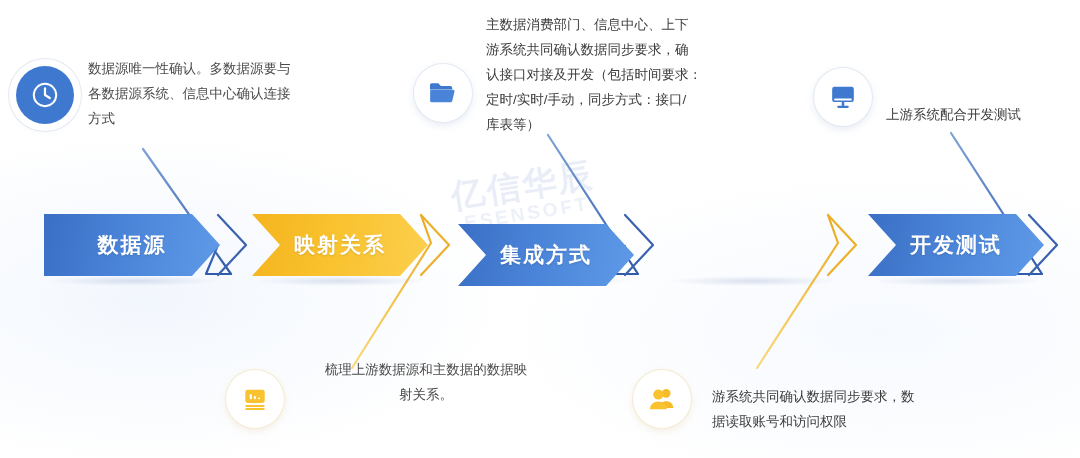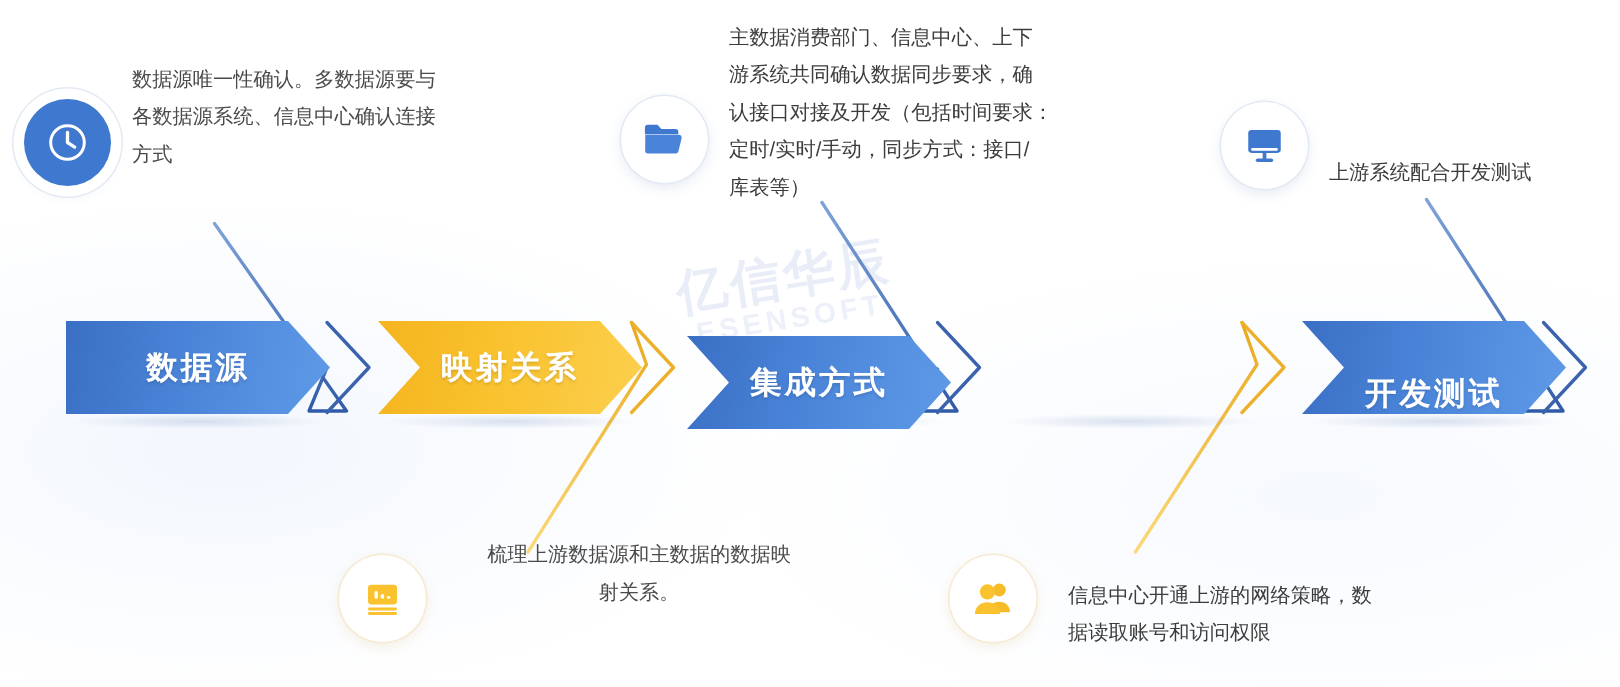--- a/index.html
+++ b/index.html
@@ -143,33 +143,33 @@
     </div>
 
     <div class="step-shadow" style="left:462px;top:276px;width:170px;"></div>
     <div class="step blue indent" style="left:458px;top:224px;width:176px;">
       <span>集成方式</span>
     </div>
 
     <div class="step-shadow" style="left:668px;top:276px;width:170px;"></div>
 
     <div class="step-shadow" style="left:872px;top:276px;width:170px;"></div>
-    <div class="step blue indent" style="left:868px;top:214px;width:176px;align-items:flex-end;">
+    <div class="step blue indent" style="left:868px;top:214px;width:176px;">
       <span>开发测试</span>
     </div>
   </div>
 
   <div class="note">
     <div class="badge solid-blue" style="left:16px;top:66px;">
       <svg width="28" height="28" viewBox="0 0 24 24">
         <circle cx="12" cy="12" r="9.6" fill="none" stroke="#ffffff" stroke-width="1.7"></circle>
         <path d="M12 6.2 V12 L16.1 14.6" fill="none" stroke="#ffffff" stroke-width="1.9" stroke-linecap="round" stroke-linejoin="round"></path>
       </svg>
     </div>
-    <div class="note-text" style="left:88px;top:40px;width:250px;">数据源唯一性确认。多数据源要与
+    <div class="note-text" style="left:88px;top:56px;width:250px;">数据源唯一性确认。多数据源要与
 各数据源系统、信息中心确认连接
 方式</div>
   </div>
 
   <div class="note">
     <div class="badge ring-blue" style="left:414px;top:64px;">
       <svg width="32" height="32" viewBox="0 0 26 26">
         <path d="M2.4 6.6 a1.6 1.6 0 0 1 1.6-1.6 h5.2 l2.1 2.3 h7.6
                  a1.6 1.6 0 0 1 1.6 1.6 v1.2 h-18.1 z" fill="#3f79cf"></path>
         <path d="M2.6 10.4 h18.2 a1.5 1.5 0 0 1 1.46 1.86 l-1.7 7.1
@@ -212,17 +212,17 @@
 
   <div class="note">
     <div class="badge ring-yellow" style="left:633px;top:370px;">
       <svg width="32" height="32" viewBox="0 0 26 26">
         <circle cx="16.4" cy="8.4" r="3.5" fill="#f6bb26"></circle>
         <path d="M10.6 20.4 c0-3.4 2.6-5.6 5.8-5.6 c3.2 0 5.8 2.2 5.8 5.6 z" fill="#f6bb26"></path>
         <circle cx="10.0" cy="9.4" r="4.1" fill="#f9c22e"></circle>
         <path d="M3.2 21.4 c0-3.9 3.0-6.4 6.8-6.4 c3.8 0 6.8 2.5 6.8 6.4 z" fill="#f9c22e"></path>
       </svg>
     </div>
-    <div class="note-text dark" style="left:712px;top:372px;width:300px;">信息中心开通上游的网络策略，数
+    <div class="note-text dark" style="left:712px;top:372px;width:300px;">游系统共同确认数据同步要求，数
 据读取账号和访问权限</div>
   </div>
 
 </div>
 
 </body></html>

